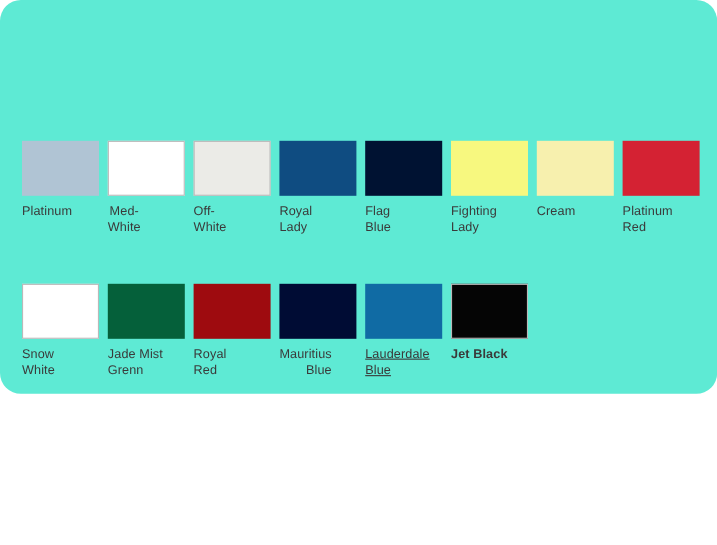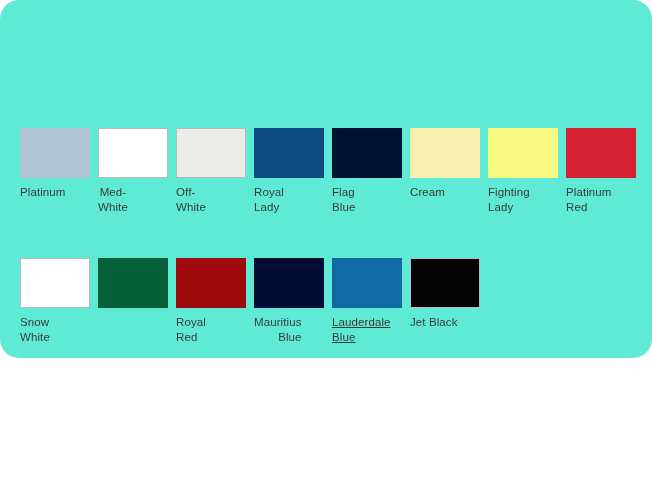--- a/index.html
+++ b/index.html
@@ -88,56 +88,58 @@
         <div class="swatch-chip" style="background-color: rgb(15, 76, 129);"></div>
         <div class="swatch-label" style="color: rgb(58, 58, 58);">Royal
 Lady</div>
       </div>
       <div class="swatch-cell">
         <div class="swatch-chip" style="background-color: rgb(0, 18, 50);"></div>
         <div class="swatch-label" style="color: rgb(58, 58, 58);">Flag
 Blue</div>
       </div>
       <div class="swatch-cell">
-        <div class="swatch-chip" style="background-color: rgb(247, 240, 174);"></div>
-        <div class="swatch-label" style="color: rgb(58, 58, 58);">Cream</div>
-      </div>
-      <div class="swatch-cell">
         <div class="swatch-chip" style="background-color: rgb(247, 248, 127);"></div>
         <div class="swatch-label" style="color: rgb(58, 58, 58);">Fighting
 Lady</div>
+      </div>
+      <div class="swatch-cell">
+        <div class="swatch-chip" style="background-color: rgb(247, 240, 174);"></div>
+        <div class="swatch-label" style="color: rgb(58, 58, 58);">Cream</div>
       </div>
       <div class="swatch-cell">
         <div class="swatch-chip" style="background-color: rgb(212, 34, 51);"></div>
         <div class="swatch-label" style="color: rgb(58, 58, 58);">Platinum
 Red</div>
       </div>
     </div>
   <div class="swatch-row row-2">
       <div class="swatch-cell">
         <div class="swatch-chip bordered" style="background-color: rgb(255, 255, 255); border-color: rgb(185, 185, 185);"></div>
         <div class="swatch-label" style="color: rgb(58, 58, 58);">Snow
 White</div>
       </div>
       <div class="swatch-cell">
         <div class="swatch-chip" style="background-color: rgb(5, 96, 58);"></div>
+        <div class="swatch-label" style="color: rgb(58, 58, 58);">Jade Mist
+Grenn</div>
       </div>
       <div class="swatch-cell">
         <div class="swatch-chip" style="background-color: rgb(158, 11, 15);"></div>
         <div class="swatch-label" style="color: rgb(58, 58, 58);">Royal
 Red</div>
       </div>
       <div class="swatch-cell">
         <div class="swatch-chip" style="background-color: rgb(0, 12, 52);"></div>
         <div class="swatch-label" style="color: rgb(58, 58, 58); text-align: right;">Mauritius
 Blue</div>
       </div>
       <div class="swatch-cell">
         <div class="swatch-chip" style="background-color: rgb(16, 107, 164);"></div>
         <div class="swatch-label" style="color: rgb(58, 58, 58); text-decoration: underline;">Lauderdale
 Blue</div>
       </div>
       <div class="swatch-cell">
         <div class="swatch-chip bordered" style="background-color: rgb(5, 5, 5); border-color: rgb(185, 185, 185);"></div>
-        <div class="swatch-label" style="color: rgb(58, 58, 58);">Jet Black</div>
+        <div class="swatch-label" style="color: rgb(58, 58, 58); font-weight: bold;">Jet Black</div>
       </div>
     </div>
 </div>
 
 </body></html>

